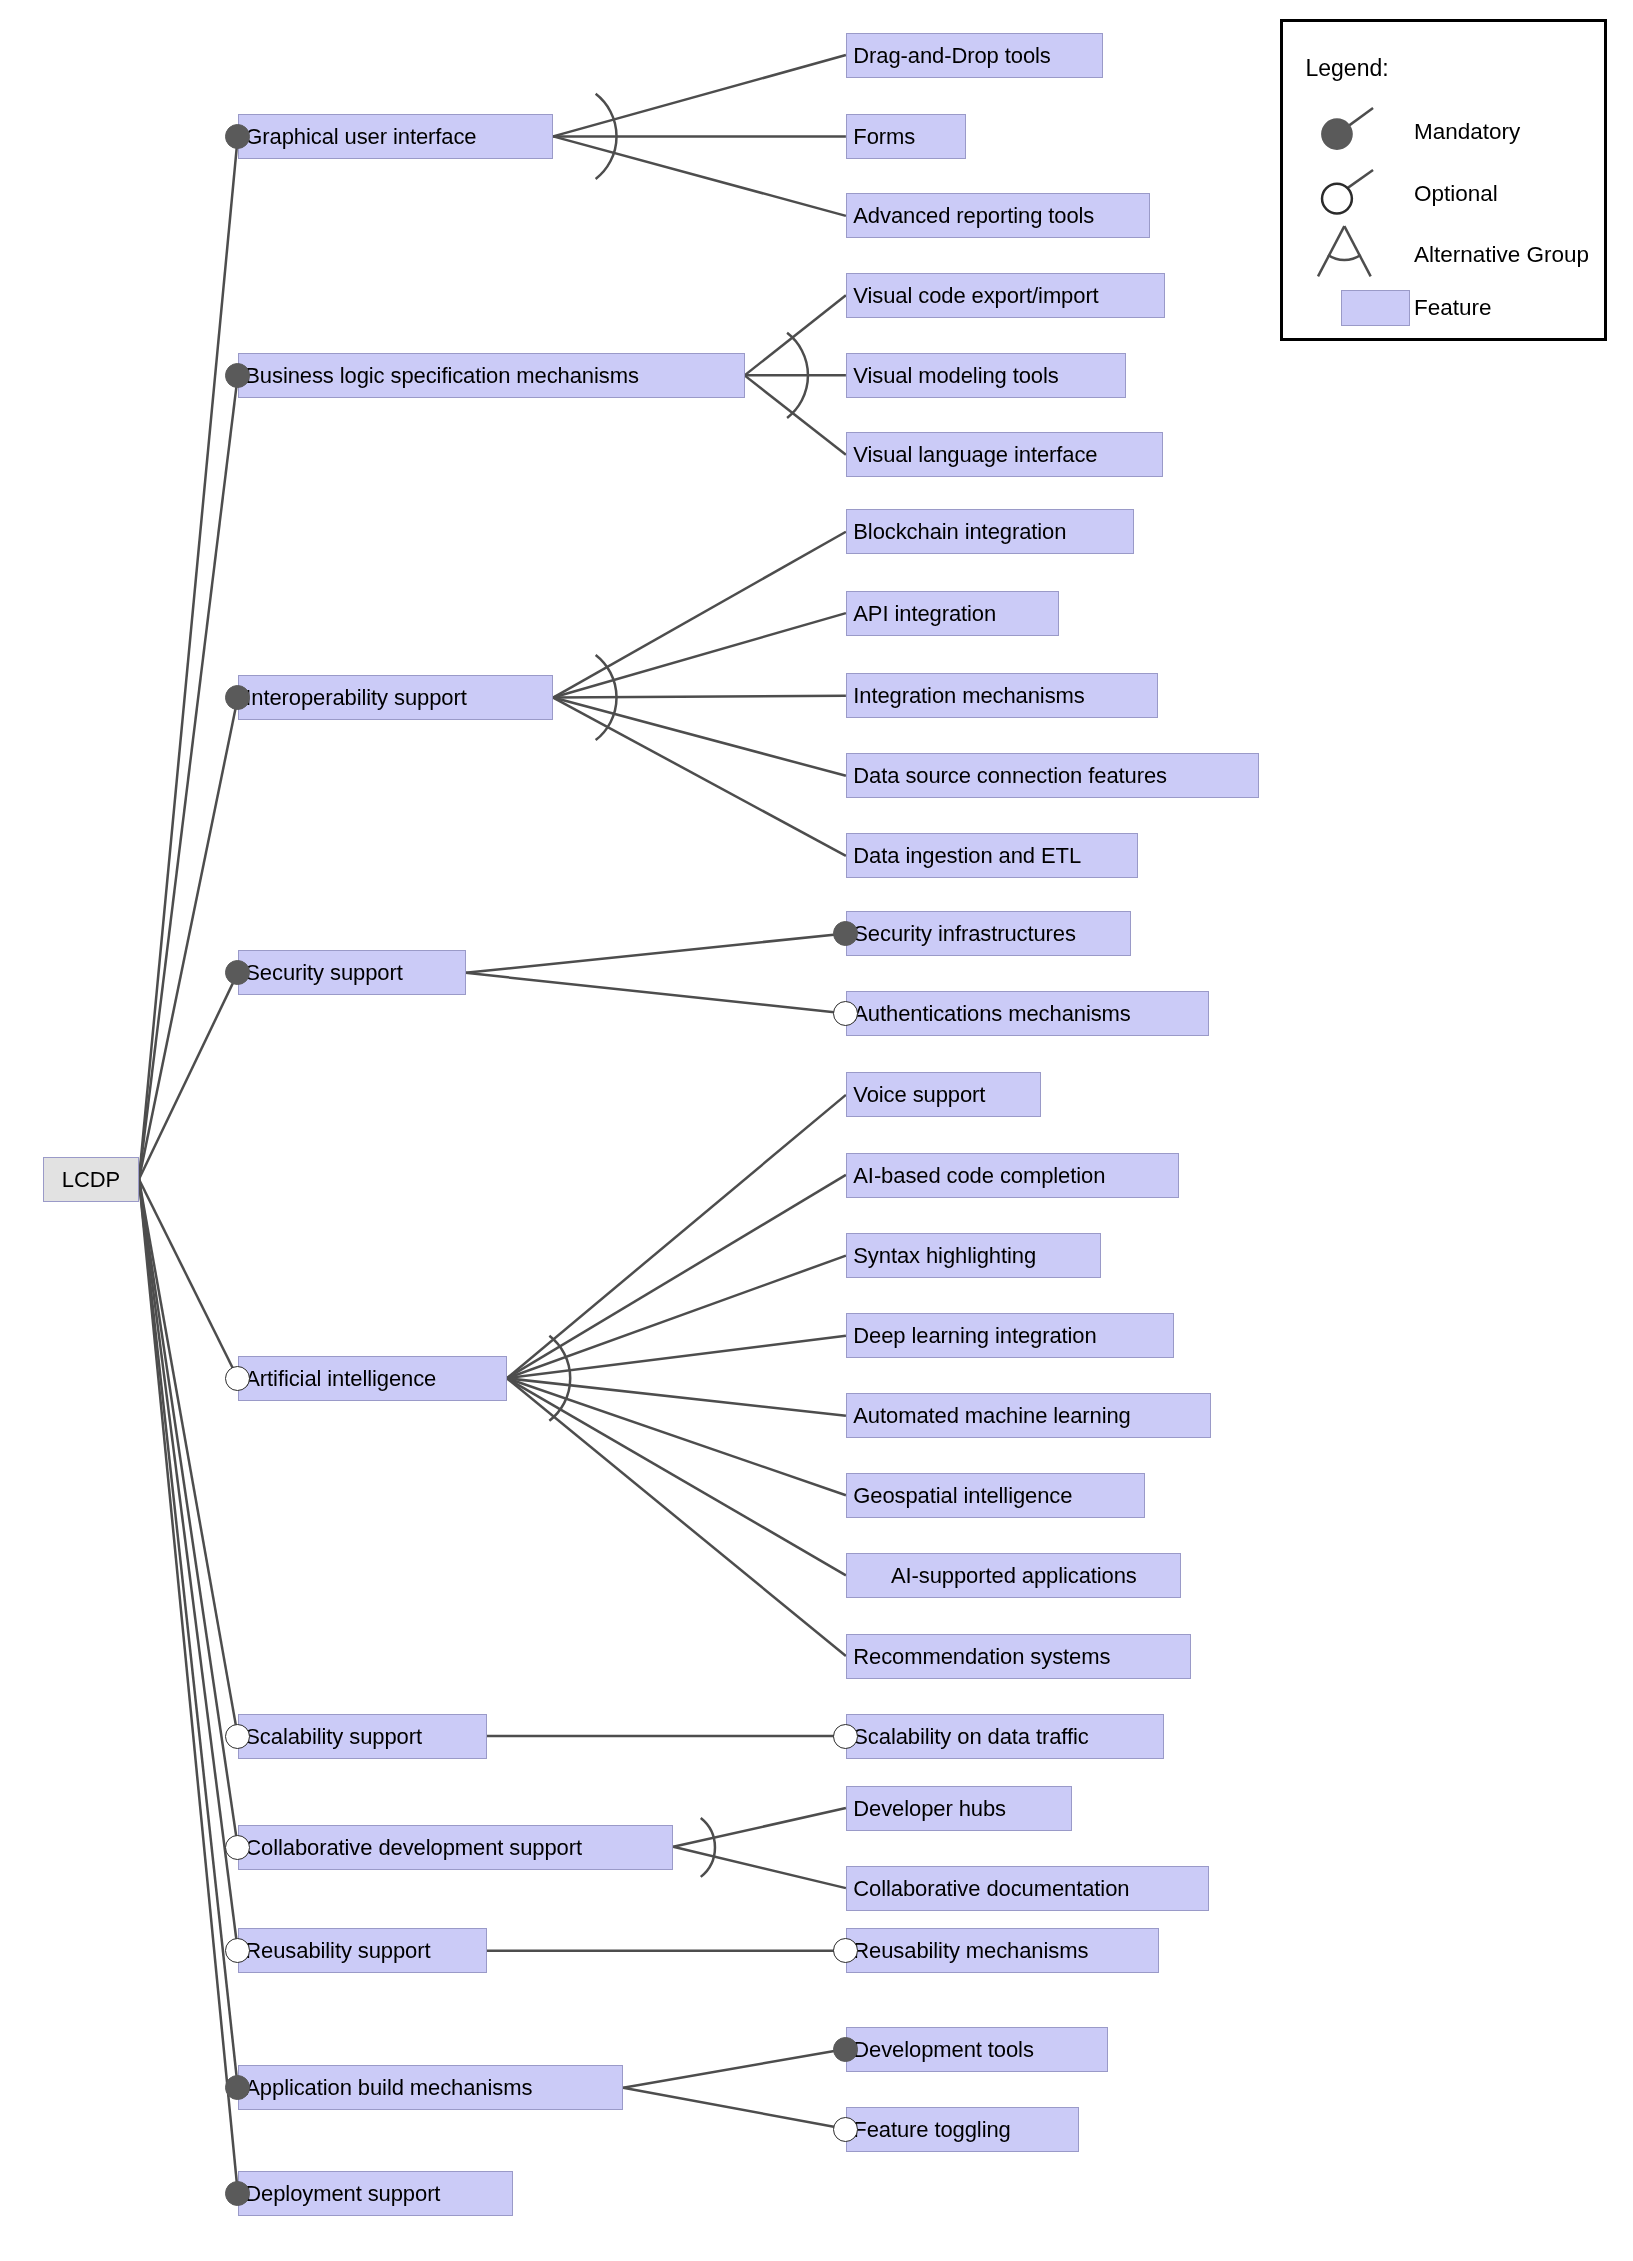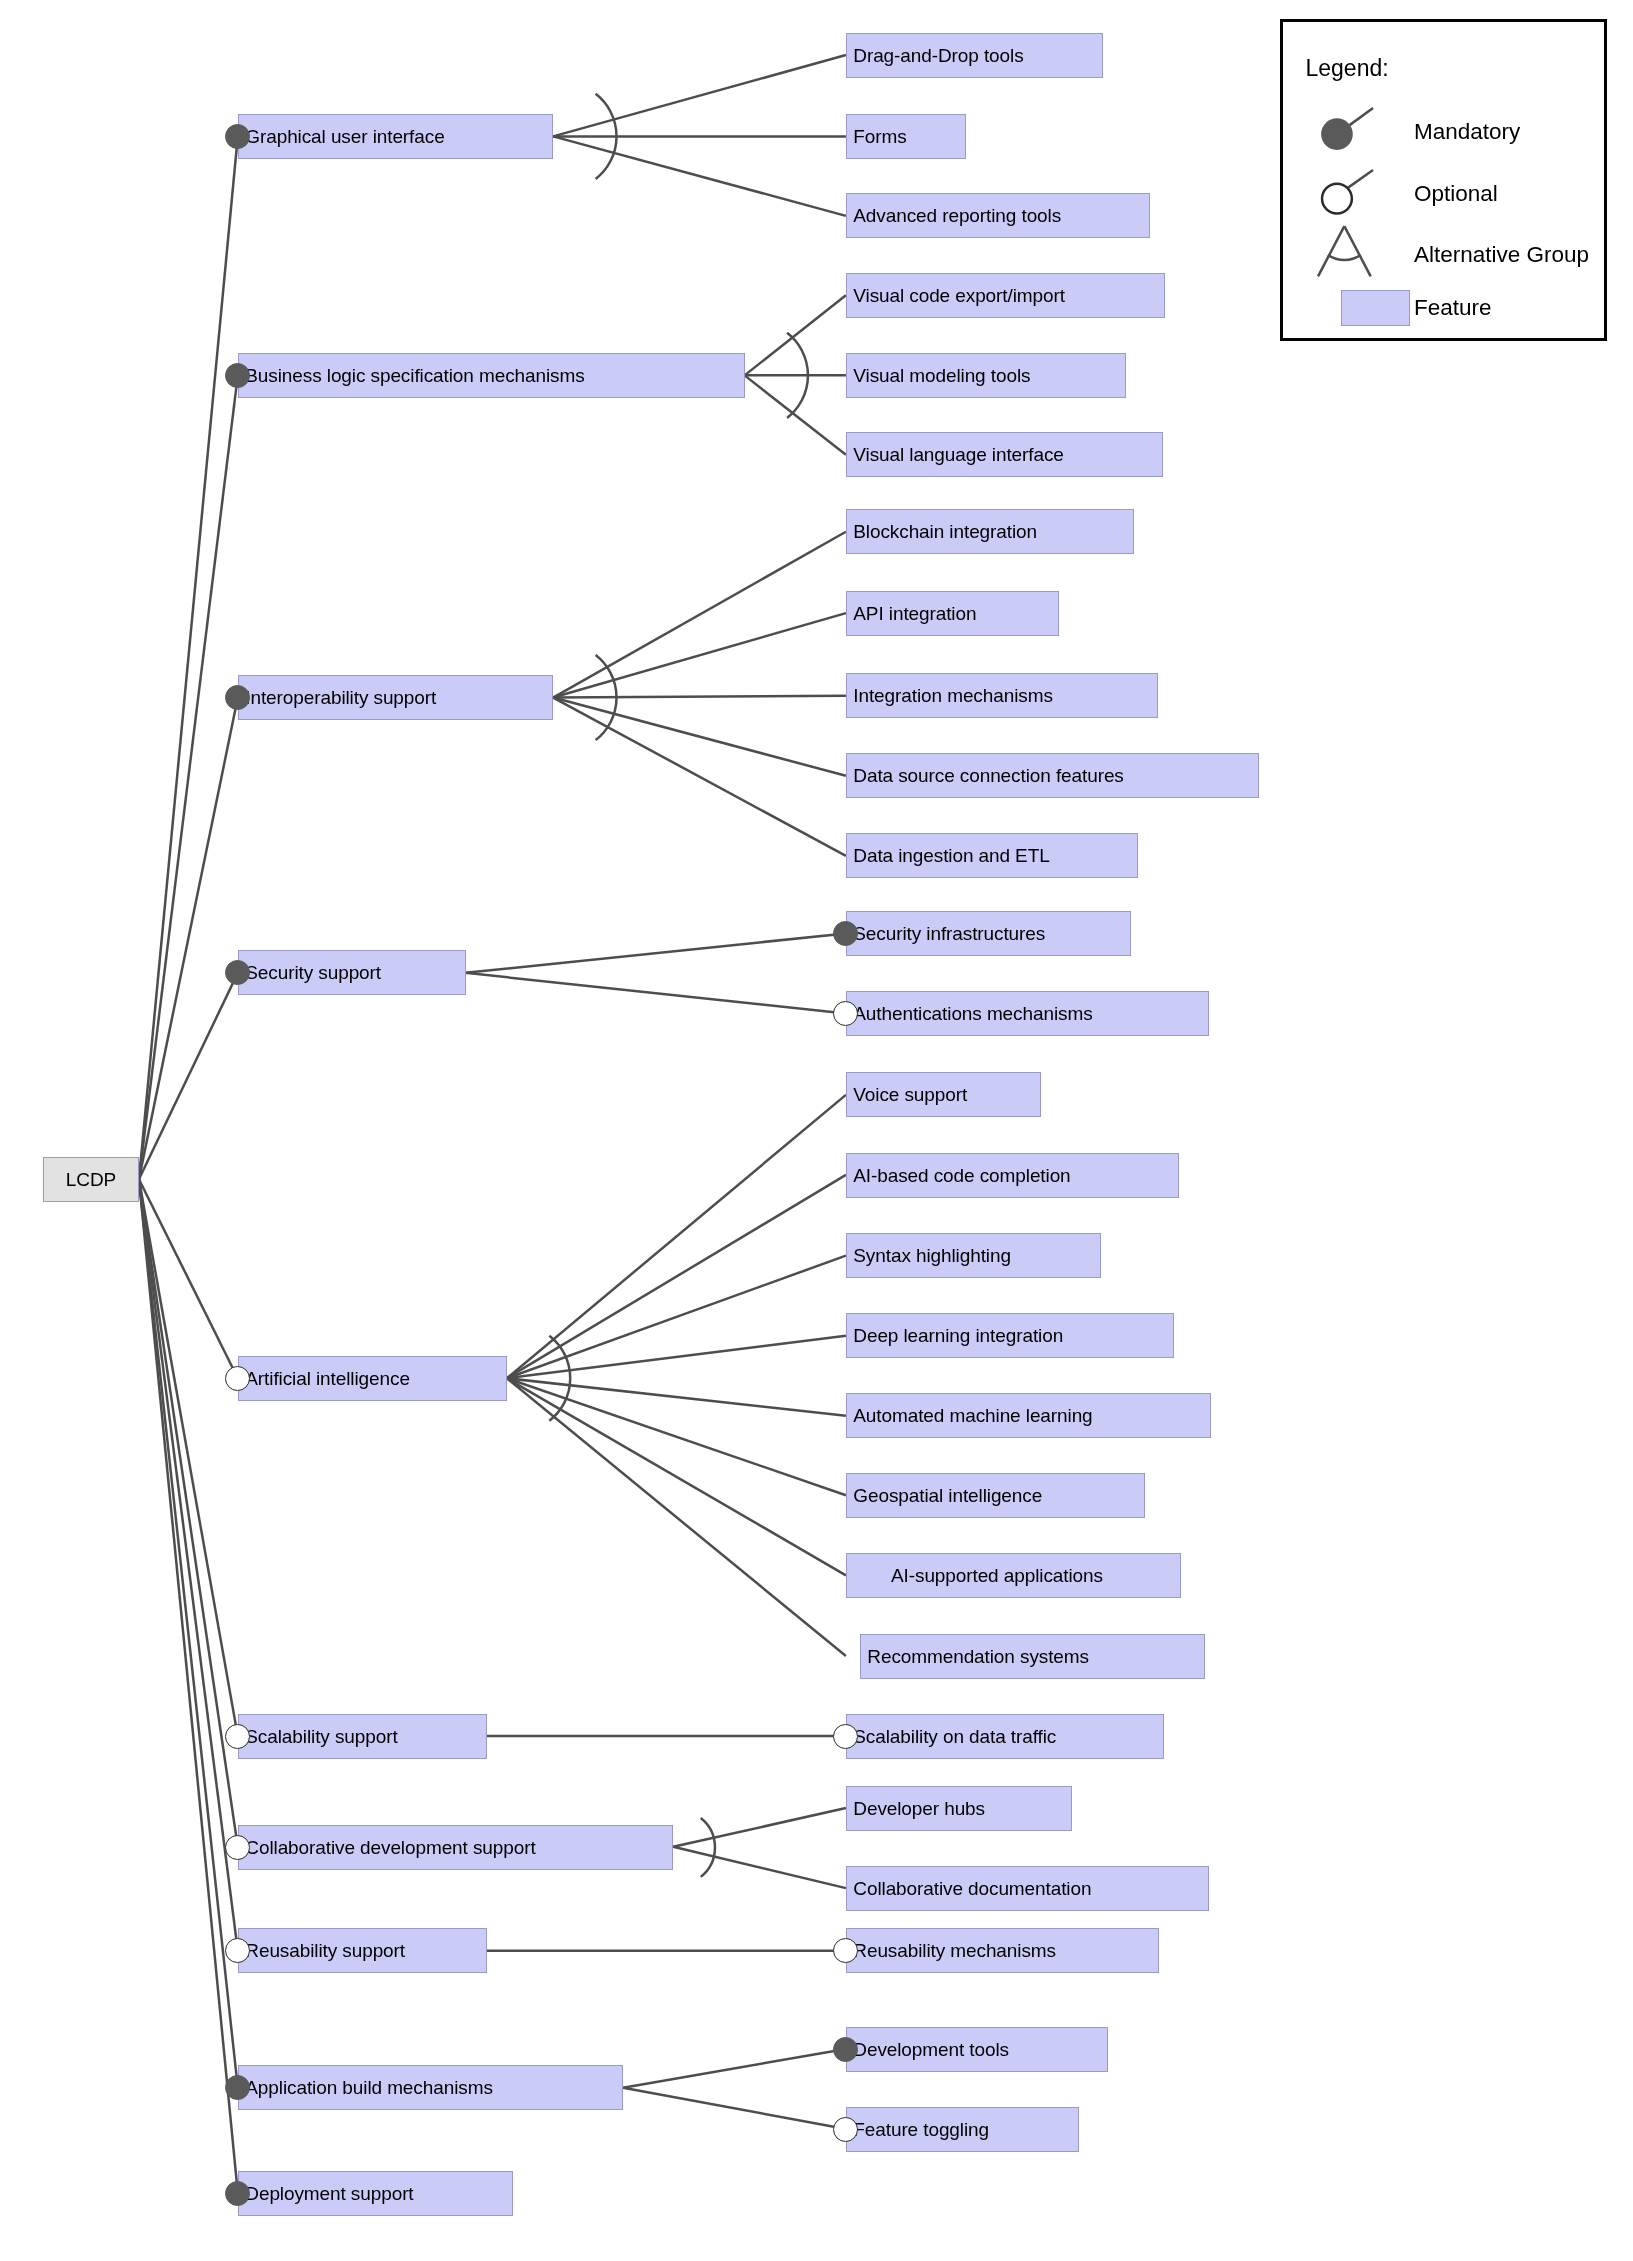--- a/index.html
+++ b/index.html
@@ -39,21 +39,21 @@
     padding-left: 6.3px;
     white-space: nowrap;
   }
   .node.root {
     background: #e2e2e2;
     border: 1.9px solid #9a9ac8;
     justify-content: center;
     padding-left: 0;
   }
   .node-label {
-    font-size: 19px;
+    font-size: 22px;
     color: #000000;
     line-height: 1;
     letter-spacing: -0.1px;
   }
   .marker {
     position: absolute;
     width: 25px;
     height: 25px;
     border-radius: 50%;
     box-sizing: border-box;
@@ -291,21 +291,21 @@
   </div>
   <div class="node" style="left:846px; top:1393px; width:365px;">
     <span class="node-label">Automated machine learning</span>
   </div>
   <div class="node" style="left:846px; top:1473px; width:299px;">
     <span class="node-label">Geospatial intelligence</span>
   </div>
   <div class="node" style="left:846px; top:1553px; width:335px;padding-left:44px;">
     <span class="node-label">AI-supported applications</span>
   </div>
-  <div class="node" style="left:846px; top:1634px; width:345px;margin-left:14px;">
+  <div class="node" style="left:846px; top:1634px; width:345px;">
     <span class="node-label">Recommendation systems</span>
   </div>
 
   <div class="marker optional" style="left:833px; top:1724px;"></div>
   <div class="node" style="left:846px; top:1714px; width:318px;">
     <span class="node-label">Scalability on data traffic</span>
   </div>
 
   <div class="node" style="left:846px; top:1786px; width:226px;">
     <span class="node-label">Developer hubs</span>

